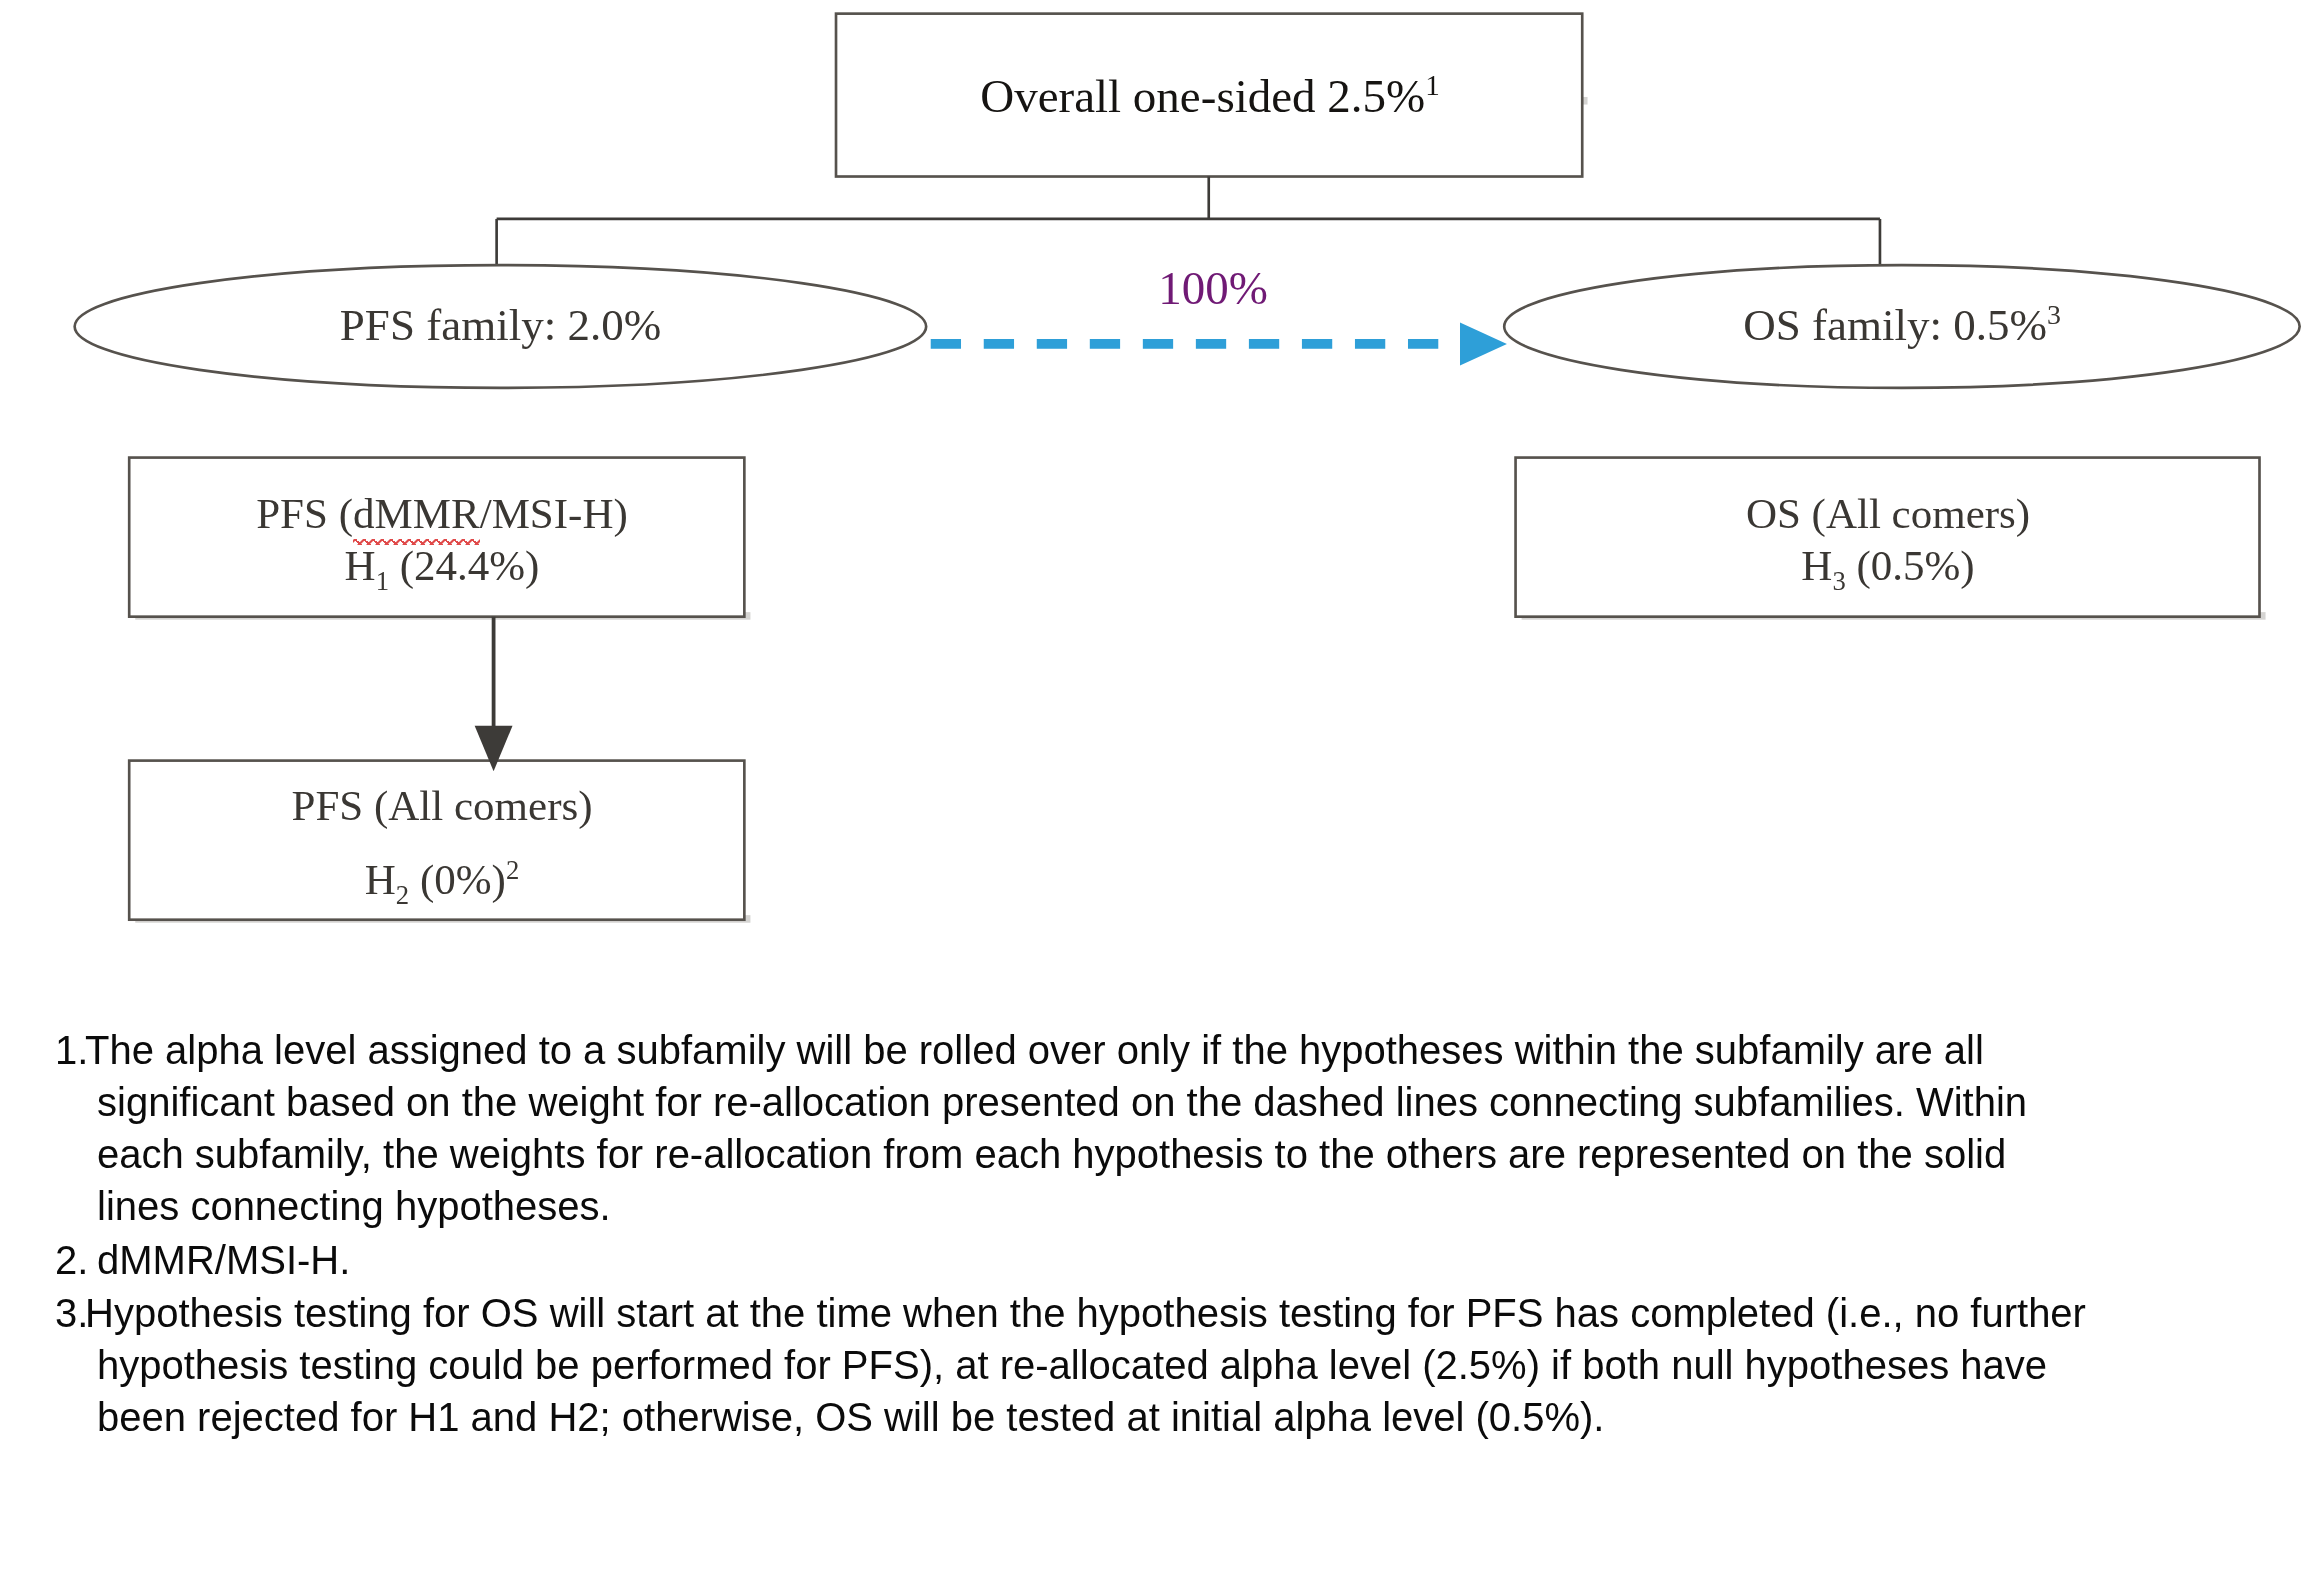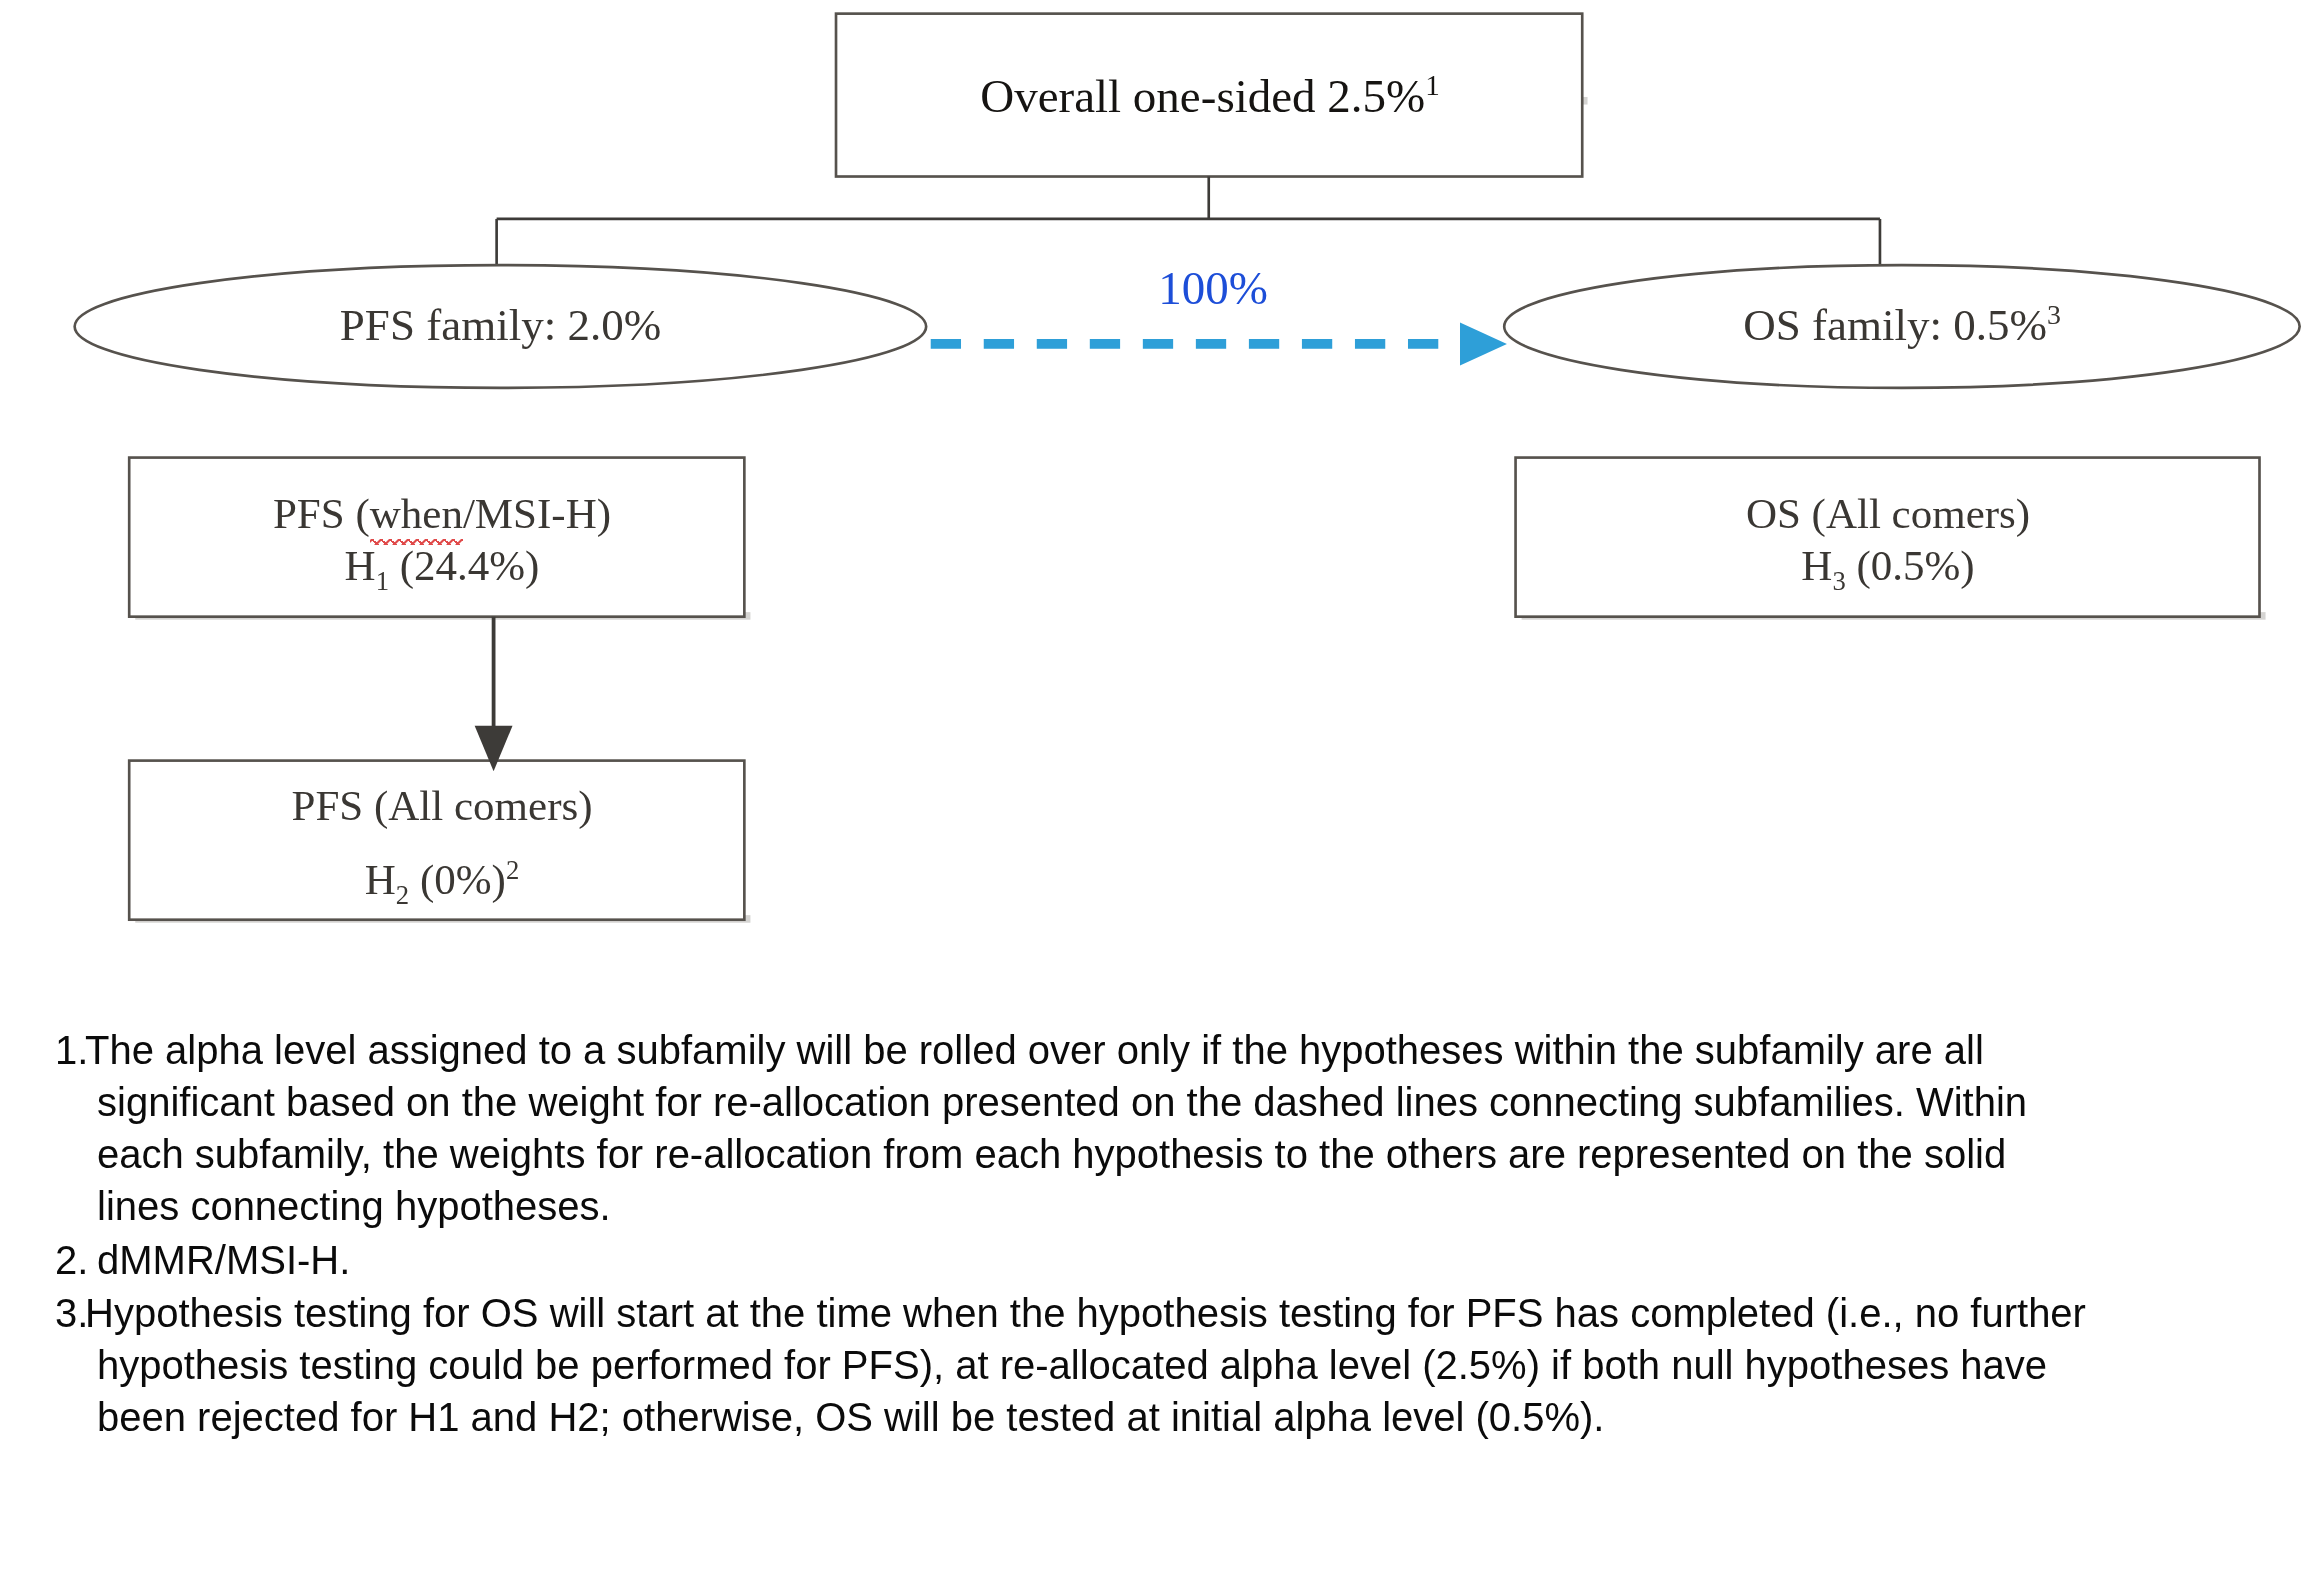--- a/index.html
+++ b/index.html
@@ -90,21 +90,21 @@
   }
   #node-os-all-text {
     left: 1515px; top: 464px;
     width: 746px; height: 152px;
     font-size: 43px;
   }
   #edge-weight-label {
     left: 1084px; top: 258px;
     width: 258px; height: 61px;
     font-size: 47px;
-    color: #1d4ed8;
+    color: #701a75;
   }
 
   
   .squiggle-host { position: relative; display: inline-block; }
   .squiggle {
     position: absolute;
     left: 0;
     right: 0;
     bottom: -4.5px;
     height: 6px;
@@ -207,21 +207,21 @@
 
   <div class="node-text" id="node-os-family-text">
     <span class="line"><span>OS family: 0.5%</span><span class="sup">3</span></span>
   </div>
 
   <div class="node-text" id="edge-weight-label">
     <span class="line">100%</span>
   </div>
 
   <div class="node-text" id="node-pfs-dmmr-text">
-    <span class="line"><span>PFS (</span><span class="squiggle-host"><span>when</span><span class="squiggle"></span></span><span>/MSI-H)</span></span>
+    <span class="line"><span>PFS (</span><span class="squiggle-host"><span>dMMR</span><span class="squiggle"></span></span><span>/MSI-H)</span></span>
     <span class="line"><span>H</span><span class="sub">1</span><span> (24.4%)</span><span class="sup"></span></span>
   </div>
 
   <div class="node-text" id="node-pfs-all-text">
     <span class="line"><span>PFS (All comers)</span></span>
     <span class="line"><span>H</span><span class="sub">2</span><span> (0%)</span><span class="sup">2</span></span>
   </div>
 
   <div class="node-text" id="node-os-all-text">
     <span class="line"><span>OS (All comers)</span></span>

